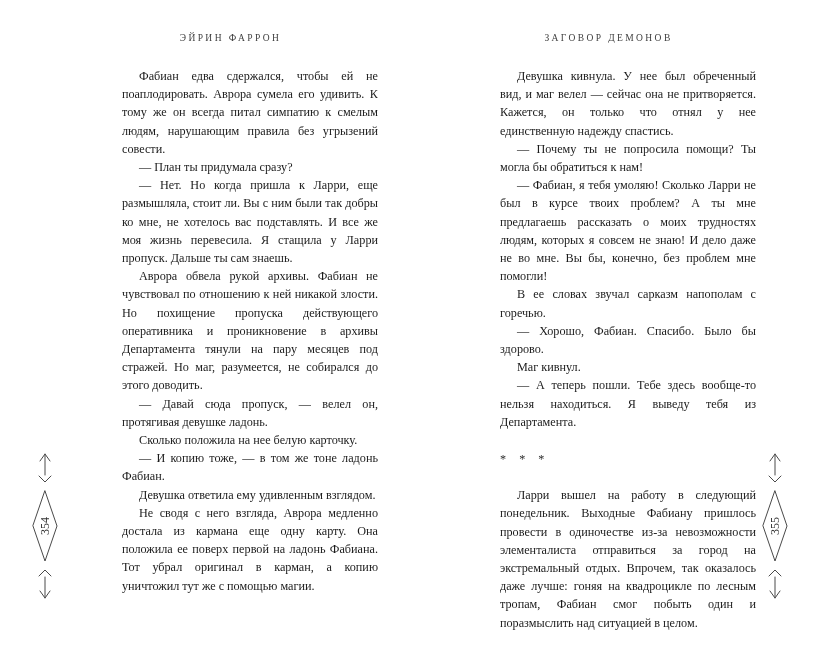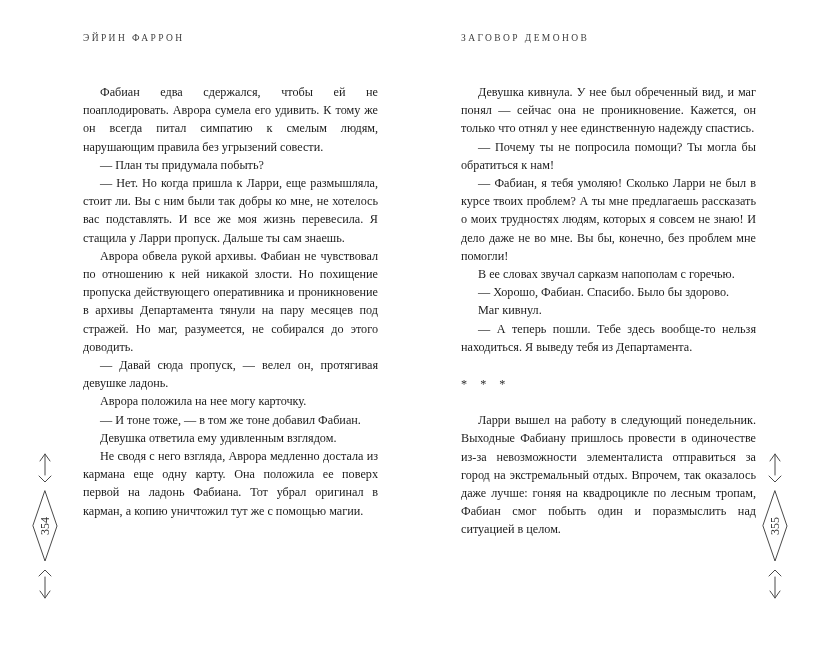--- a/index.html
+++ b/index.html
@@ -17,33 +17,34 @@
     overflow: hidden;
   }
   .page {
     position: absolute;
     top: 33px;
     width: 295px;
   }
   .page-left  { left: 83px; }
   .page-right { left: 461px; }
   .running-head {
-    text-align: left;
+    text-align: center;
     font-size: 9.5px;
     letter-spacing: 2.4px;
     color: #3e3e3e;
-    margin-bottom: 40px;
+    margin-bottom: 24px;
     white-space: nowrap;
   }
   .text-col p {
     font-size: 12.2px;
     line-height: 18.2px;
     text-align: justify;
     text-indent: 17px;
     hyphens: auto;
+    margin-left: 39px;
     -webkit-hyphens: auto;
   }
   .separator {
     text-align: center;
     font-size: 12px;
     color: #2c2c2c;
     letter-spacing: 0;
     word-spacing: 10px;
     margin: 19px 0 18px 0;
     text-indent: 0 !important;
@@ -64,35 +65,35 @@
 </style>
 </head>
 <body>
 
 <div class="book">
 
   <section class="page page-left">
     <header class="running-head">ЭЙРИН ФАРРОН</header>
     <div class="text-col">
       <p>Фабиан едва сдержался, чтобы ей не поаплодировать. Аврора сумела его удивить. К тому же он всегда питал симпатию к смелым людям, нарушающим правила без угрызений совести.</p>
-      <p>— План ты придумала побыть?</p>
+      <p>— План ты придумала сразу?</p>
       <p>— Нет. Но когда пришла к Ларри, еще размышляла, стоит ли. Вы с ним были так добры ко мне, не хотелось вас подставлять. И все же моя жизнь перевесила. Я стащила у Ларри пропуск. Дальше ты сам знаешь.</p>
       <p>Аврора обвела рукой архивы. Фабиан не чувствовал по отношению к ней никакой злости. Но похищение пропуска действующего оперативника и проникновение в архивы Департамента тянули на пару месяцев под стражей. Но маг, разумеется, не собирался до этого доводить.</p>
       <p>— Давай сюда пропуск, — велел он, протягивая девушке ладонь.</p>
-      <p>Аврора положила на нее могу карточку.</p>
-      <p>— И тоне тоже, — в том же тоне добавил Фабиан.</p>
+      <p>Сколько положила на нее белую карточку.</p>
+      <p>— И копию тоже, — в том же тоне ладонь Фабиан.</p>
       <p>Девушка ответила ему удивленным взглядом.</p>
       <p>Не сводя с него взгляда, Аврора медленно достала из кармана еще одну карту. Она положила ее поверх первой на ладонь Фабиана. Тот убрал оригинал в карман, а копию уничтожил тут же с помощью магии.</p>
     </div>
   </section>
 
   <section class="page page-right">
     <header class="running-head">ЗАГОВОР ДЕМОНОВ</header>
     <div class="text-col">
-      <p>Девушка кивнула. У нее был обреченный вид, и маг понял — сейчас она не проникновение. Кажется, он только что отнял у нее единственную надежду спастись.</p>
+      <p>Девушка кивнула. У нее был обреченный вид, и маг велел — сейчас она не притворяется. Кажется, он только что отнял у нее единственную надежду спастись.</p>
       <p>— Почему ты не попросила помощи? Ты могла бы обратиться к нам!</p>
       <p>— Фабиан, я тебя умоляю! Сколько Ларри не был в курсе твоих проблем? А ты мне предлагаешь рассказать о моих трудностях людям, которых я совсем не знаю! И дело даже не во мне. Вы бы, конечно, без проблем мне помогли!</p>
       <p>В ее словах звучал сарказм напополам с горечью.</p>
       <p>— Хорошо, Фабиан. Спасибо. Было бы здорово.</p>
       <p>Маг кивнул.</p>
       <p>— А теперь пошли. Тебе здесь вообще-то нельзя находиться. Я выведу тебя из Департамента.</p>
       <p class="separator">* * *</p>
       <p>Ларри вышел на работу в следующий понедельник. Выходные Фабиану пришлось провести в одиночестве из-за невозможности элементалиста отправиться за город на экстремальный отдых. Впрочем, так оказалось даже лучше: гоняя на квадроцикле по лесным тропам, Фабиан смог побыть один и поразмыслить над ситуацией в целом.</p>
     </div>
   </section>

